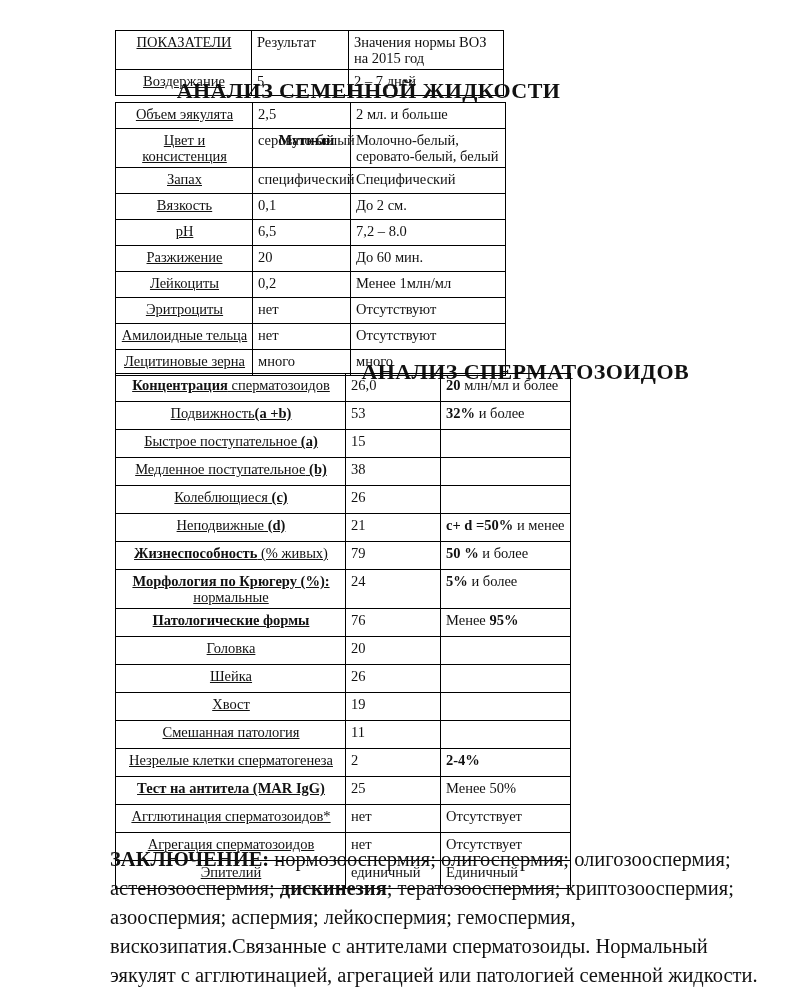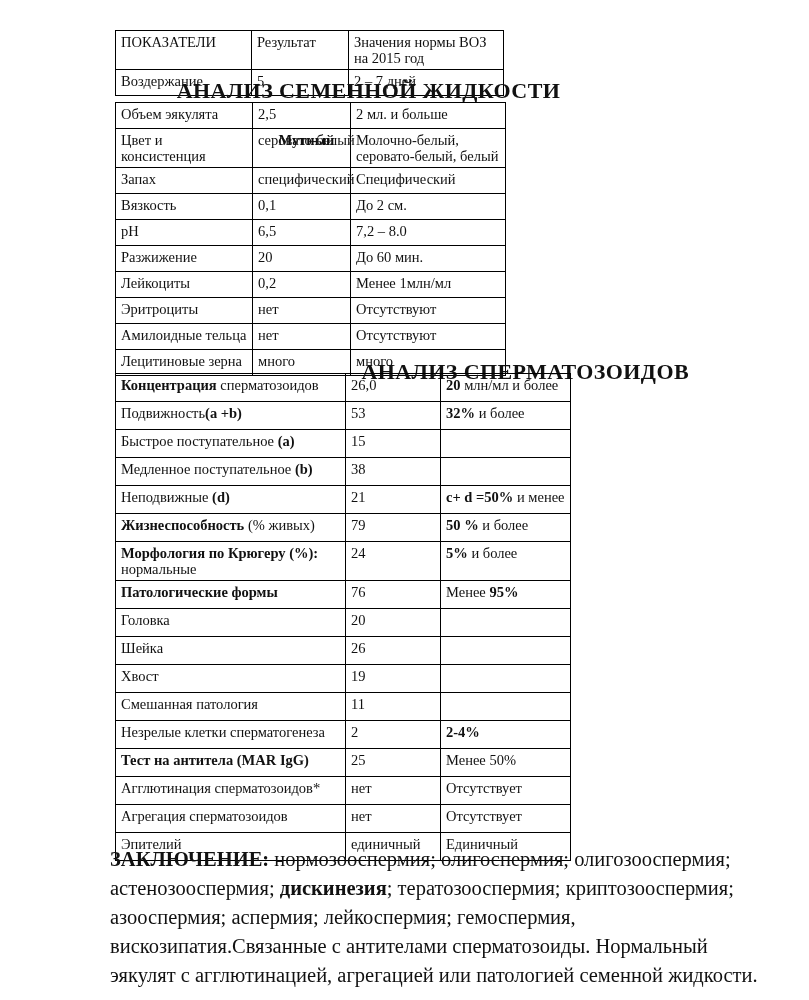--- a/index.html
+++ b/index.html
@@ -40,21 +40,21 @@
     table-layout: fixed;
     font-size: 14.5px;
     line-height: 1.12;
   }
   table.rep td {
     border: 1.3px solid #000;
     padding: 3px 4px 3px 5px;
     vertical-align: top;
     color: #111;
   }
-  td.c-name { text-align: left; }
+  td.c-name { text-align: center; text-decoration: underline; }
   td.c-val  { text-align: left; }
   td.c-norm { text-align: left; margin-left: 31px; }
   td.c-val-left { text-align: left; }
   .b { font-weight: bold; }
 
   
   #tbl-abstinence {
     position: absolute;
     left: 115px;
     top: 30px;
@@ -255,20 +255,25 @@
           <td class="c-name"><span>Быстрое поступательное</span><span class="b">  (a)</span></td>
           <td class="c-val">15</td>
           <td class="c-norm"></td>
         </tr>
         <tr>
           <td class="c-name"><span>Медленное поступательное</span><span class="b">  (b)</span></td>
           <td class="c-val">38</td>
           <td class="c-norm"></td>
         </tr>
         <tr>
+          <td class="c-name"><span>Колеблющиеся</span><span class="b">  (c)</span></td>
+          <td class="c-val">26</td>
+          <td class="c-norm"></td>
+        </tr>
+        <tr>
           <td class="c-name"><span>Неподвижные</span><span class="b">  (d)</span></td>
           <td class="c-val">21</td>
           <td class="c-norm"><span class="b">c+ d =50%</span><span> и менее</span></td>
         </tr>
         <tr>
           <td class="c-name"><span class="b">Жизнеспособность</span><span> (% живых)</span></td>
           <td class="c-val">79</td>
           <td class="c-norm"><span class="b">50 %</span><span> и более</span></td>
         </tr>
         <tr>

